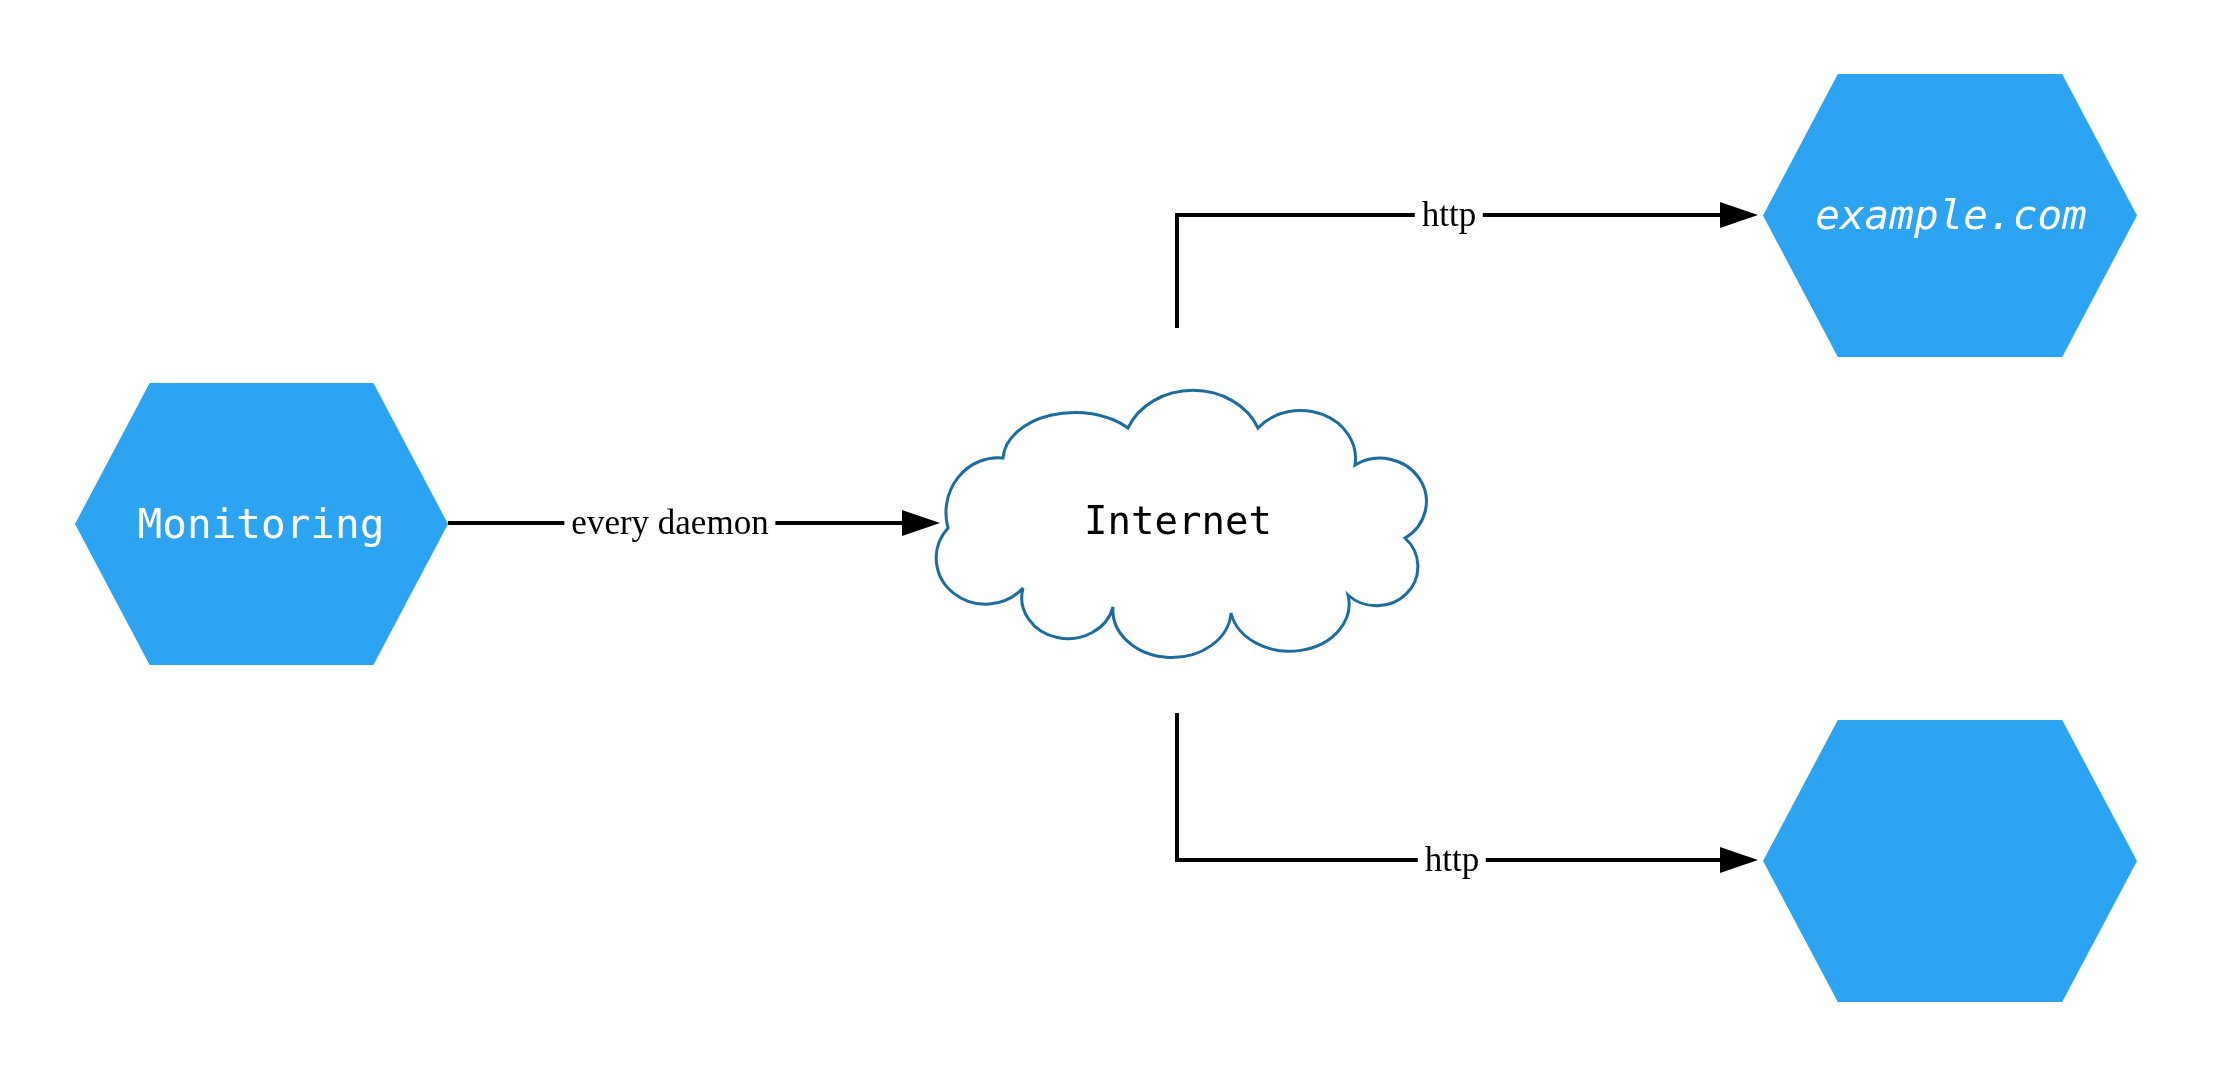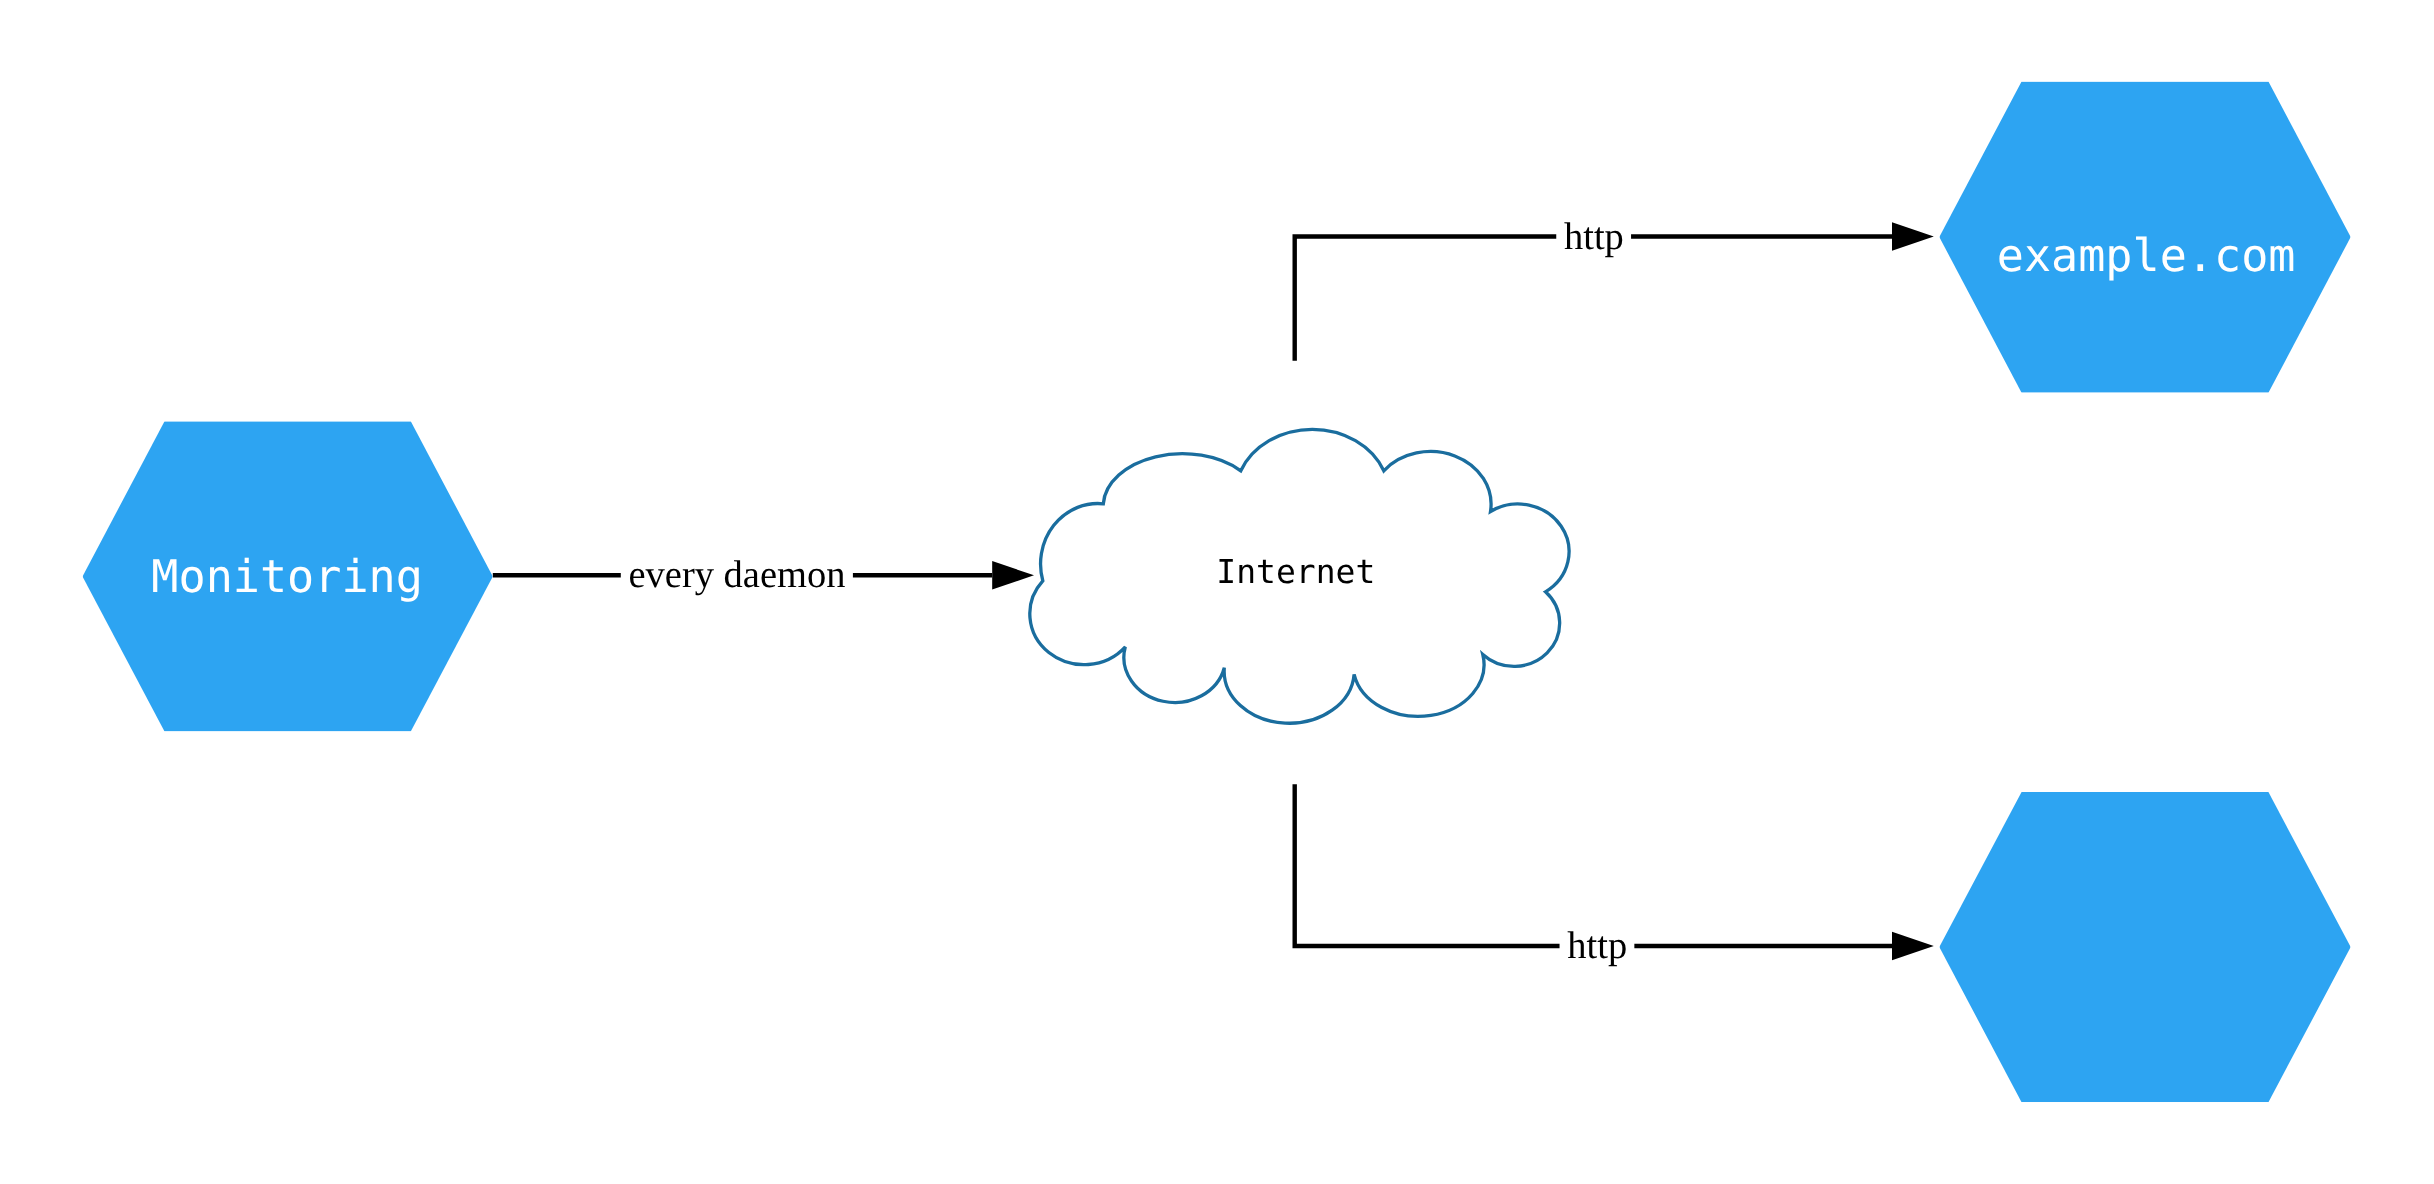--- a/index.html
+++ b/index.html
@@ -47,21 +47,21 @@
     color: var(--node-text, #ffffff);
     font-size: 41px;
     line-height: 46px;
     text-align: center;
     white-space: nowrap;
   }
   .cloud-label {
     position: absolute;
     transform: translate(-50%, -50%);
     color: var(--cloud-text, #000000);
-    font-size: 30px;
+    font-size: 39px;
     line-height: 46px;
     white-space: nowrap;
   }
   .edge-label {
     position: absolute;
     transform: translate(-50%, -50%);
     background: var(--background, #ffffff);
     color: var(--edge-label-color, #000000);
     font-size: 35px;
     line-height: 48px;
@@ -103,21 +103,21 @@
   <div class="hex" style="left:75px; top:383px; width:373px; height:282px;"></div>
   <div class="hex" style="left:1763px; top:74px; width:374px; height:283px;"></div>
   <div class="hex" style="left:1763px; top:720px; width:374px; height:282px;"></div>
 
   <div class="node-label" style="left:261px; top:524px;">
     <div>Monitoring</div>
   </div>
 
   <div class="cloud-label" style="left:1178px; top:521px;">Internet</div>
 
-  <div class="node-label" style="left:1951px; top:232px;">example.com</div>
+  <div class="node-label" style="left:1951px; top:215px;font-style:italic;">example.com</div>
 
 
   <div class="edge-label" style="left:670px; top:523px;">every daemon</div>
 
   <div class="edge-label" style="left:1449px; top:215px;">http</div>
 
   <div class="edge-label" style="left:1452px; top:860px;">http</div>
 
 </div>
 

